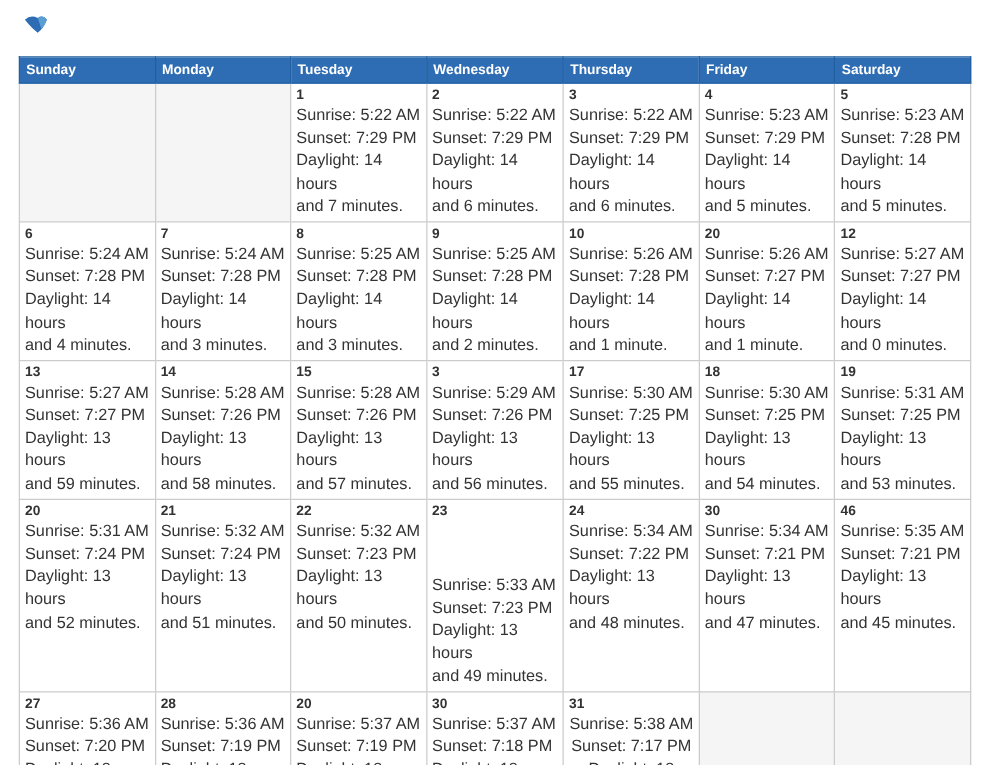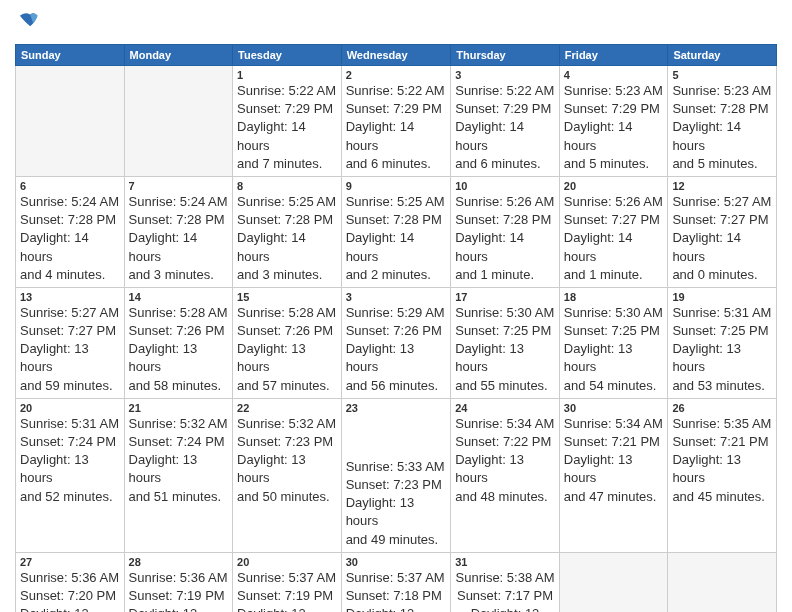--- a/index.html
+++ b/index.html
@@ -306,21 +306,21 @@
 and 48 minutes.</div>
           </td>
           <td>
             <span class="day-num">30</span>
             <div class="day-info" style="white-space: pre-line;">Sunrise: 5:34 AM
 Sunset: 7:21 PM
 Daylight: 13 hours
 and 47 minutes.</div>
           </td>
           <td>
-            <span class="day-num">26</span>
+            <span class="day-num">46</span>
             <div class="day-info" style="white-space: pre-line;">Sunrise: 5:35 AM
 Sunset: 7:21 PM
 Daylight: 13 hours
 and 45 minutes.</div>
           </td>
         </tr>
         <tr>
           <td>
             <span class="day-num">27</span>
             <div class="day-info" style="white-space: pre-line;">Sunrise: 5:36 AM

